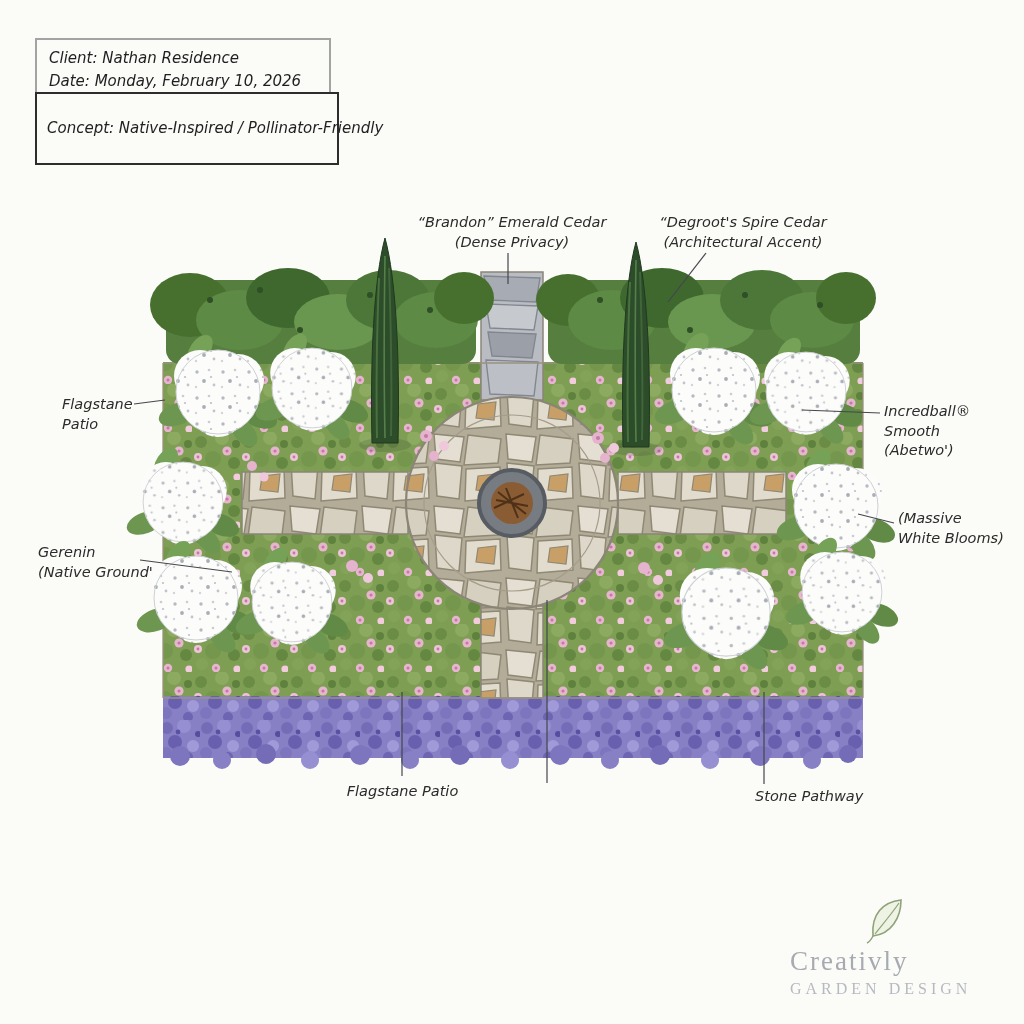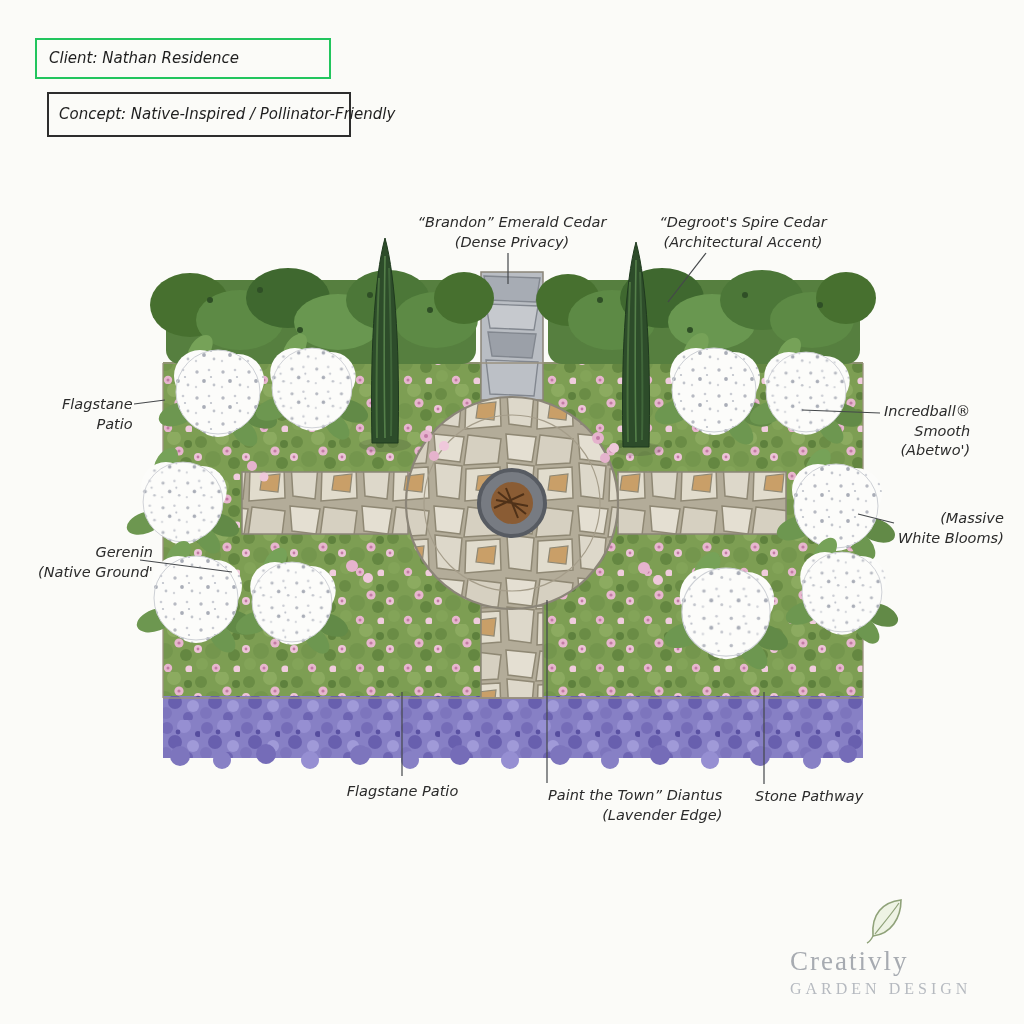--- a/index.html
+++ b/index.html
@@ -1,26 +1,26 @@
 <!DOCTYPE html>
 <html><head>
 <meta charset="utf-8">
 <style>
   html,body{margin:0;padding:0;background:#ffffff;}
   .canvas{position:relative;width:1024px;height:1024px;background:#fbfbf8;overflow:hidden;
           font-family:"DejaVu Sans",sans-serif;}
   svg.plan{position:absolute;left:0;top:0;}
   
-  .info-box{position:absolute;left:35px;top:38px;width:268px;border:2px solid #22c55e;
+  .info-box{position:absolute;left:35px;top:38px;width:268px;border:2px solid #a3a3a3;
             padding:7px 12px;background:#fbfbf8;}
-  .concept-box{position:absolute;left:47px;top:92px;width:280px;border:2px solid #2d2d2d;
-            padding:9px 10px;background:#fbfbf8;}
+  .concept-box{position:absolute;left:35px;top:92px;width:280px;border:2px solid #2d2d2d;
+            padding:23px 10px;background:#fbfbf8;}
   .info-line{font-style:italic;font-size:15px;color:#1f1f1f;line-height:1.5;white-space:nowrap;}
   
-  .label{position:absolute;font-style:italic;font-size:14.5px;color:#2b2b2b;line-height:1.35;text-align:right;}
+  .label{position:absolute;font-style:italic;font-size:14.5px;color:#2b2b2b;line-height:1.35;}
   .label.center{text-align:center;}
   
   .logo{position:absolute;right:44px;bottom:26px;width:190px;text-align:left;}
   .logo-name{font-family:"Liberation Serif",serif;font-size:27px;letter-spacing:2px;color:#a7abb1;}
   .logo-sub{font-family:"Liberation Serif",serif;font-size:16px;letter-spacing:4px;
             text-transform:uppercase;color:#b6bac0;margin-top:3px;}
   .logo svg{display:block;margin:0 auto 2px auto;}
 </style>
 </head>
 <body>
@@ -215,20 +215,21 @@
       <line x1="880" y1="413" x2="802" y2="410"></line>
       <line x1="894" y1="523" x2="858" y2="514"></line>
       <line x1="402" y1="776" x2="402" y2="692"></line>
       <line x1="547" y1="783" x2="547" y2="600"></line>
       <line x1="764" y1="784" x2="764" y2="692"></line>
     </g>
   </svg>
 
   <div class="info-box">
     <div class="info-line">Client: Nathan Residence</div>
+    <div class="info-line">Date: Monday, February 10, 2026</div>
   </div>
   <div class="concept-box">
     <div class="info-line">Concept: Native-Inspired / Pollinator-Friendly</div>
   </div>
 
   <div class="label center" style="left:402px;top:213px;width:220px">
     <div>“Brandon” Emerald Cedar</div>
     <div>(Dense Privacy)</div>
   </div>
 
@@ -255,24 +256,20 @@
 
   <div class="label" style="left:898px;top:509px">
     <div>(Massive</div>
     <div>White Blooms)</div>
   </div>
 
   <div class="label center" style="left:330px;top:782px;width:145px">
     <div>Flagstane Patio</div>
   </div>
 
-  <div class="label" style="left:548px;top:786px">
-    <div>Paint the Town” Diantus</div>
-    <div>(Lavender Edge)</div>
-  </div>
 
   <div class="label" style="left:755px;top:787px">
     <div>Stone Pathway</div>
   </div>
 
   <div class="logo">
     <svg width="44" height="48" viewBox="0 0 44 48">
       <path d="M10,40 C8,18 20,6 38,4 C38,22 28,38 10,40 Z" fill="#eef3e4" stroke="#8fa279" stroke-width="1.6"></path>
       <path d="M12,38 C20,28 30,16 36,7" stroke="#8fa279" stroke-width="1.2" fill="none"></path>
       <path d="M10,40 C8,44 6,46 4,47" stroke="#8fa279" stroke-width="1.4" fill="none"></path>

